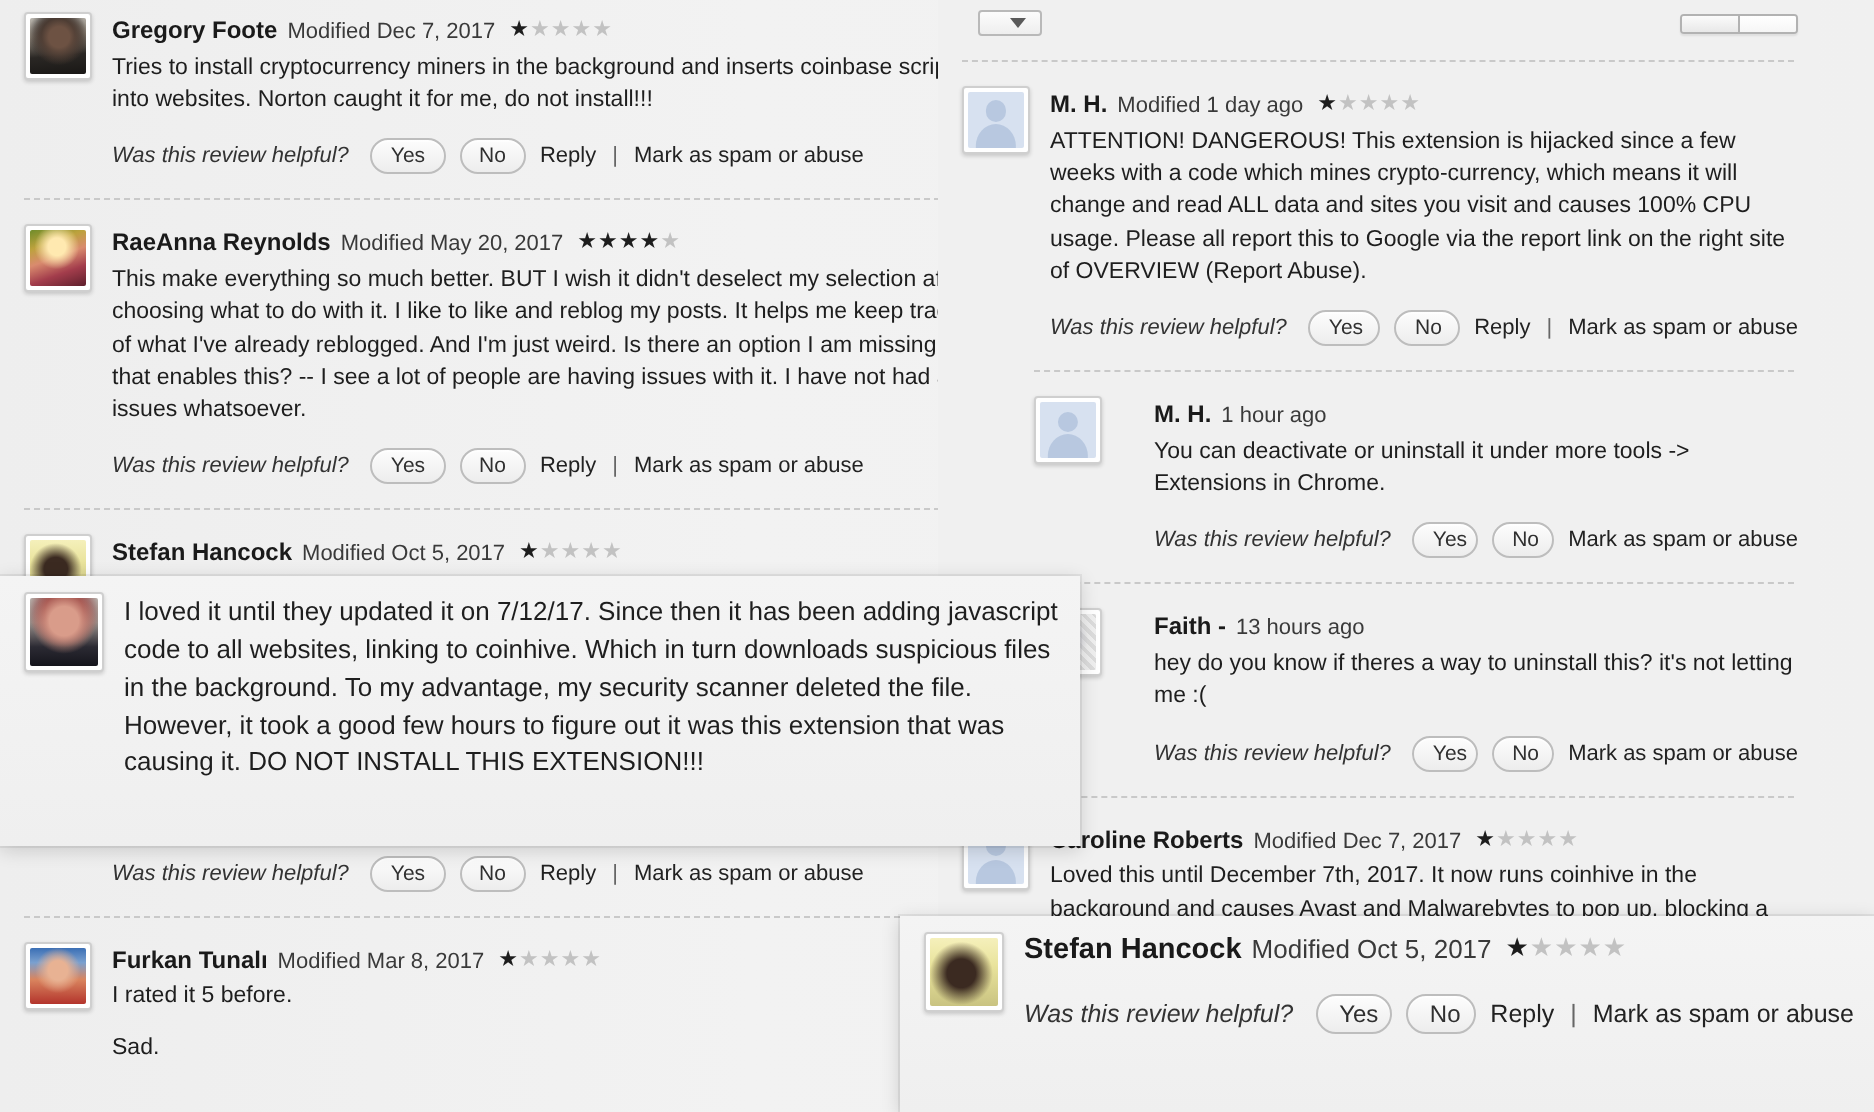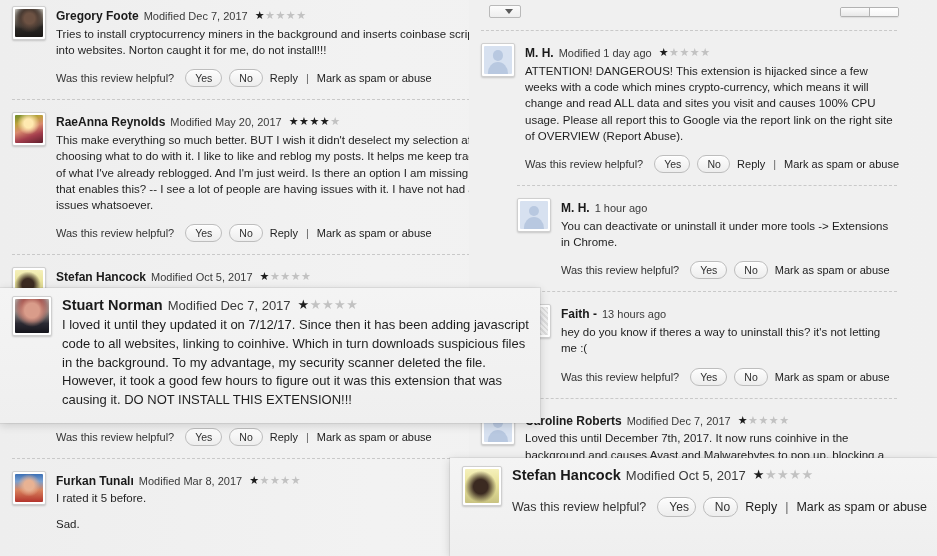--- a/index.html
+++ b/index.html
@@ -30,21 +30,21 @@
   #col-left  { left: 0;   width: 497px; }
   #col-right { left: 469px; width: 440px; background: #f0f0f0; }
 
   
   .review {
     position: relative;
     display: flex;
     align-items: flex-start;
     padding: 6px 10px 6px 12px;
   }
-  .review.reply { padding-left: 48px; }
+  .review.reply { padding-left: 48px; gap: 16px; }
 
   .avatar {
     flex: 0 0 auto;
     width: 34px; height: 34px;
     border: 1px solid #cfcfcf;
     background: #fff;
     padding: 2px;
     border-radius: 2px;
     box-shadow: 0 1px 2px rgba(0,0,0,.18);
     margin-right: 10px;
@@ -113,21 +113,21 @@
   }
   .text p { margin: 0 0 9px 0; }
   .text p:last-child { margin-bottom: 0; }
 
   .actions {
     margin-top: 11px;
     font-size: 11px; color: #333;
     display: flex; align-items: center; gap: 7px;
     white-space: nowrap;
   }
-  .actions .q { margin-right: 4px; }
+  .actions .q { margin-right: 4px; font-style: italic; }
   .btn {
     display: inline-block;
     min-width: 31px; text-align: center;
     padding: 2px 9px;
     font-size: 10.5px; color: #303030;
     border: 1px solid #bdbdbd;
     border-radius: 10px;
     background: linear-gradient(180deg,#fdfdfd 0%,#ededed 100%);
     box-shadow: 0 1px 0 rgba(255,255,255,.7) inset;
   }
@@ -384,21 +384,20 @@
         <div class="divider"></div>
       </div>
   </div>
 
   <div class="magnify" id="mag-stuart">
       <div class="review">
         <div class="avatar">
           <span class="ph p4"></span>
         </div>
         <div class="body">
-          <div class="hdr"><span class="author">Stuart Norman</span><span class="modified">Modified Dec 7, 2017</span><span class="stars"><span class="on">★</span><span class="off">★</span><span class="off">★</span><span class="off">★</span><span class="off">★</span></span></div>
           <div class="text">
             <p>I loved it until they updated it on 7/12/17. Since then it has been adding javascript code to all websites, linking to coinhive. Which in turn downloads suspicious files in the background. To my advantage, my security scanner deleted the file. However, it took a good few hours to figure out it was this extension that was causing it. DO NOT INSTALL THIS EXTENSION!!!</p>
           </div>
         </div>
       </div>
     </div>
   <div class="magnify" id="mag-stefan">
       <div class="review">
         <div class="avatar">
           <span class="ph p3"></span>

